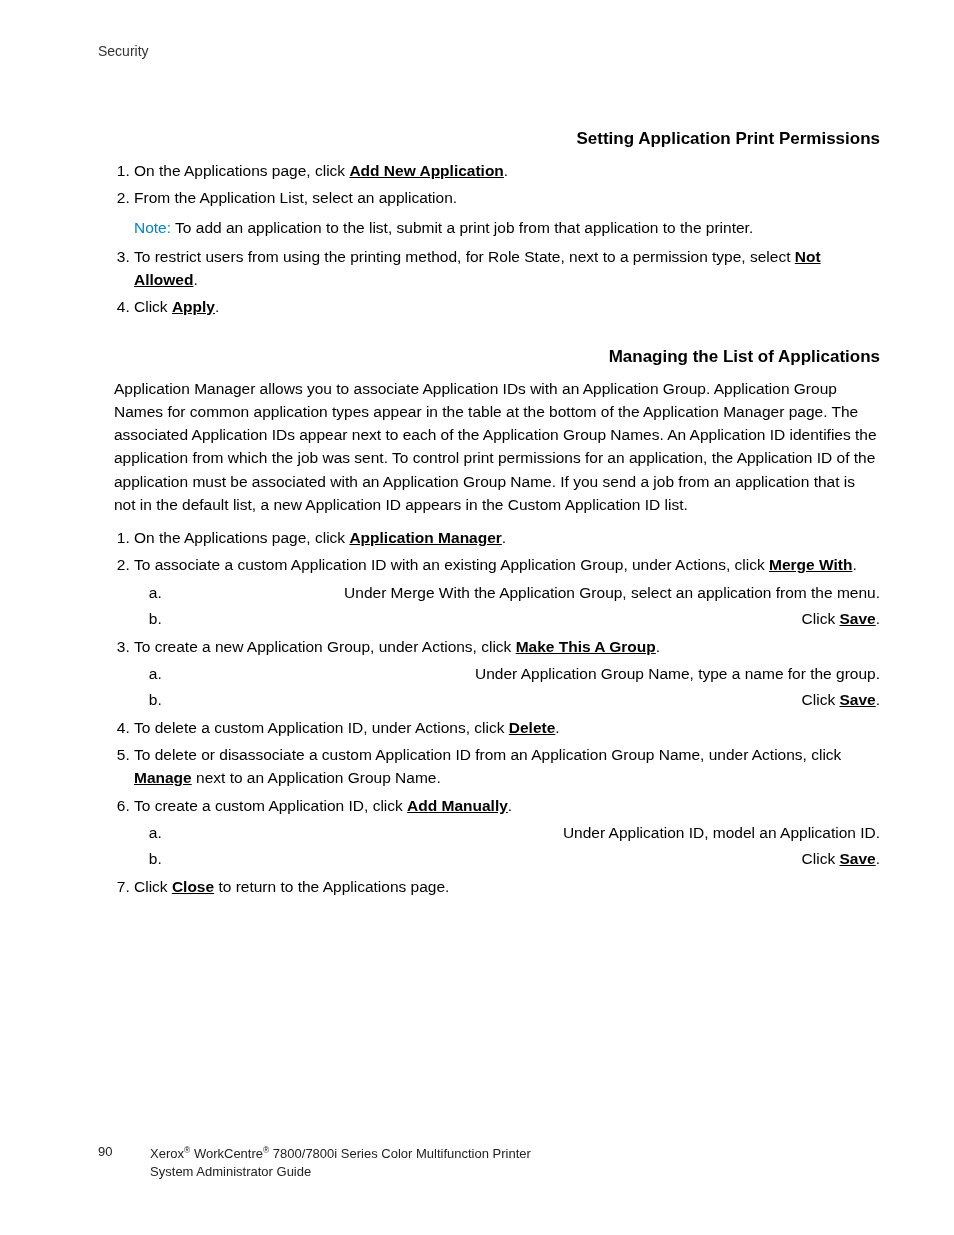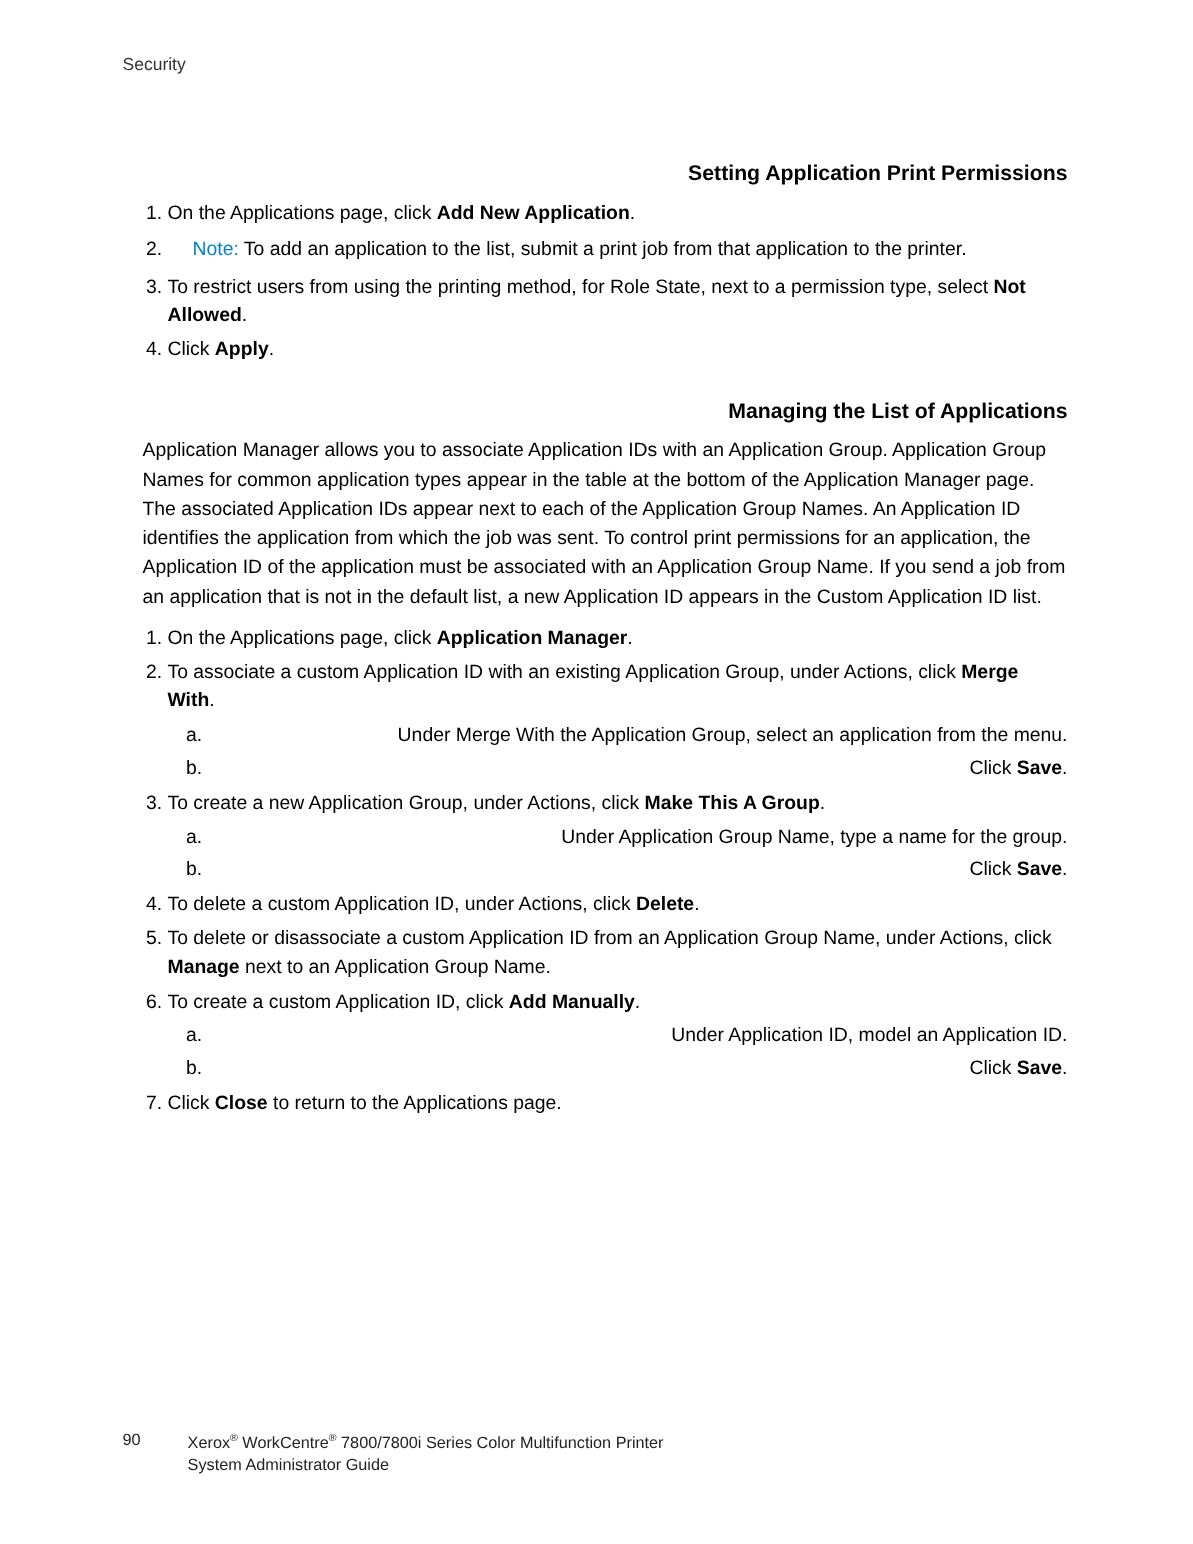--- a/index.html
+++ b/index.html
@@ -7,21 +7,21 @@
     padding: 0;
     font-family: Arial, Helvetica, sans-serif;
     background: #fff;
     color: #000;
   }
   .page {
     width: 954px;
     height: 1235px;
     position: relative;
     box-sizing: border-box;
-    padding: 43px 100px 0 98px;
+    padding: 43px 74px 0 98px;
   }
   .header {
     font-size: 14px;
     color: #333;
     margin-bottom: 70px;
   }
   .section-title {
     font-weight: bold;
     font-size: 17px;
     color: #000;
@@ -57,29 +57,29 @@
     margin-bottom: 2px;
   }
   .note-block {
     margin-top: 6px;
     margin-bottom: 6px;
     font-size: 15.5px;
     line-height: 1.5;
   }
   .note-label {
     color: #0084c8;
-    margin-left: 20px;
   }
   .body-para {
     font-size: 15.5px;
     line-height: 1.5;
     margin: 0 0 10px 16px;
   }
   .bold {
     font-weight: bold;
+    text-decoration: underline;
   }
   .footer {
     position: absolute;
     bottom: 54px;
     left: 98px;
     right: 98px;
     font-size: 13px;
     color: #222;
   }
   .page-num {
@@ -106,20 +106,21 @@
 
   <div class="header">Security</div>
 
   <div class="section-title">Setting Application Print Permissions</div>
 
   <ol class="ol-main">
     <li>
       <span>On the Applications page, click </span><span class="bold">Add New Application</span><span>.</span>
     </li>
     <li>
+      <span>From the Application List, select an application.</span>
       <div class="note-block">
         <span class="note-label">Note: </span><span>To add an application to the list, submit a print job from that application to the printer.</span>
       </div>
     </li>
     <li>
       <span>To restrict users from using the printing method, for Role State, next to a permission type, select </span><span class="bold">Not Allowed</span><span>.</span>
     </li>
     <li>
       <span>Click </span><span class="bold">Apply</span><span>.</span>
     </li>

